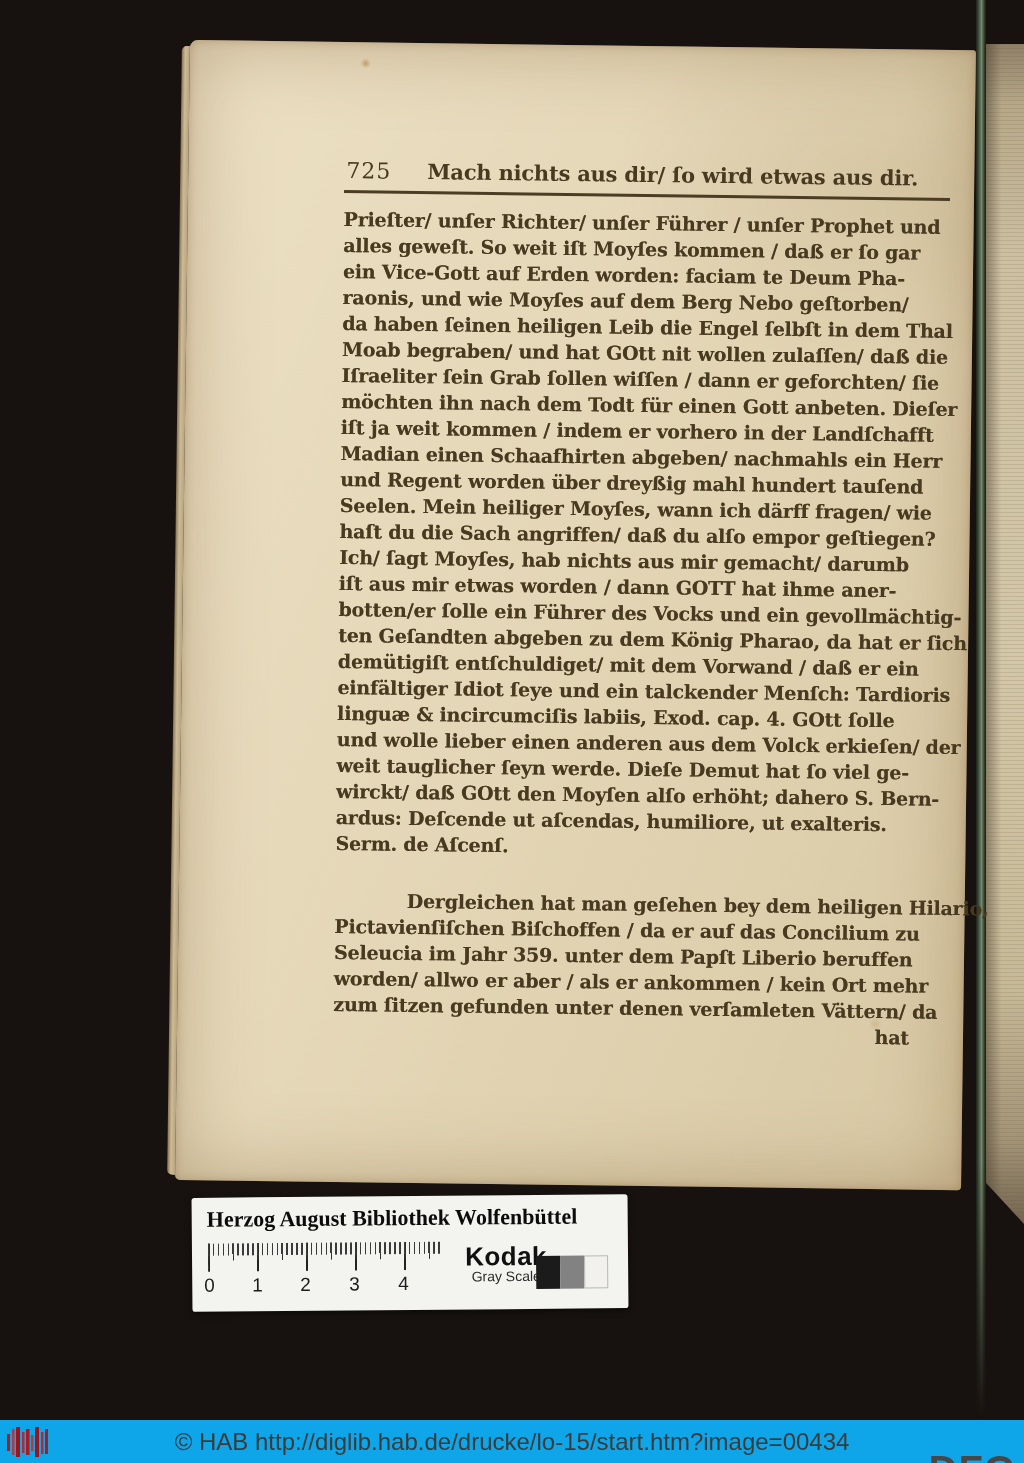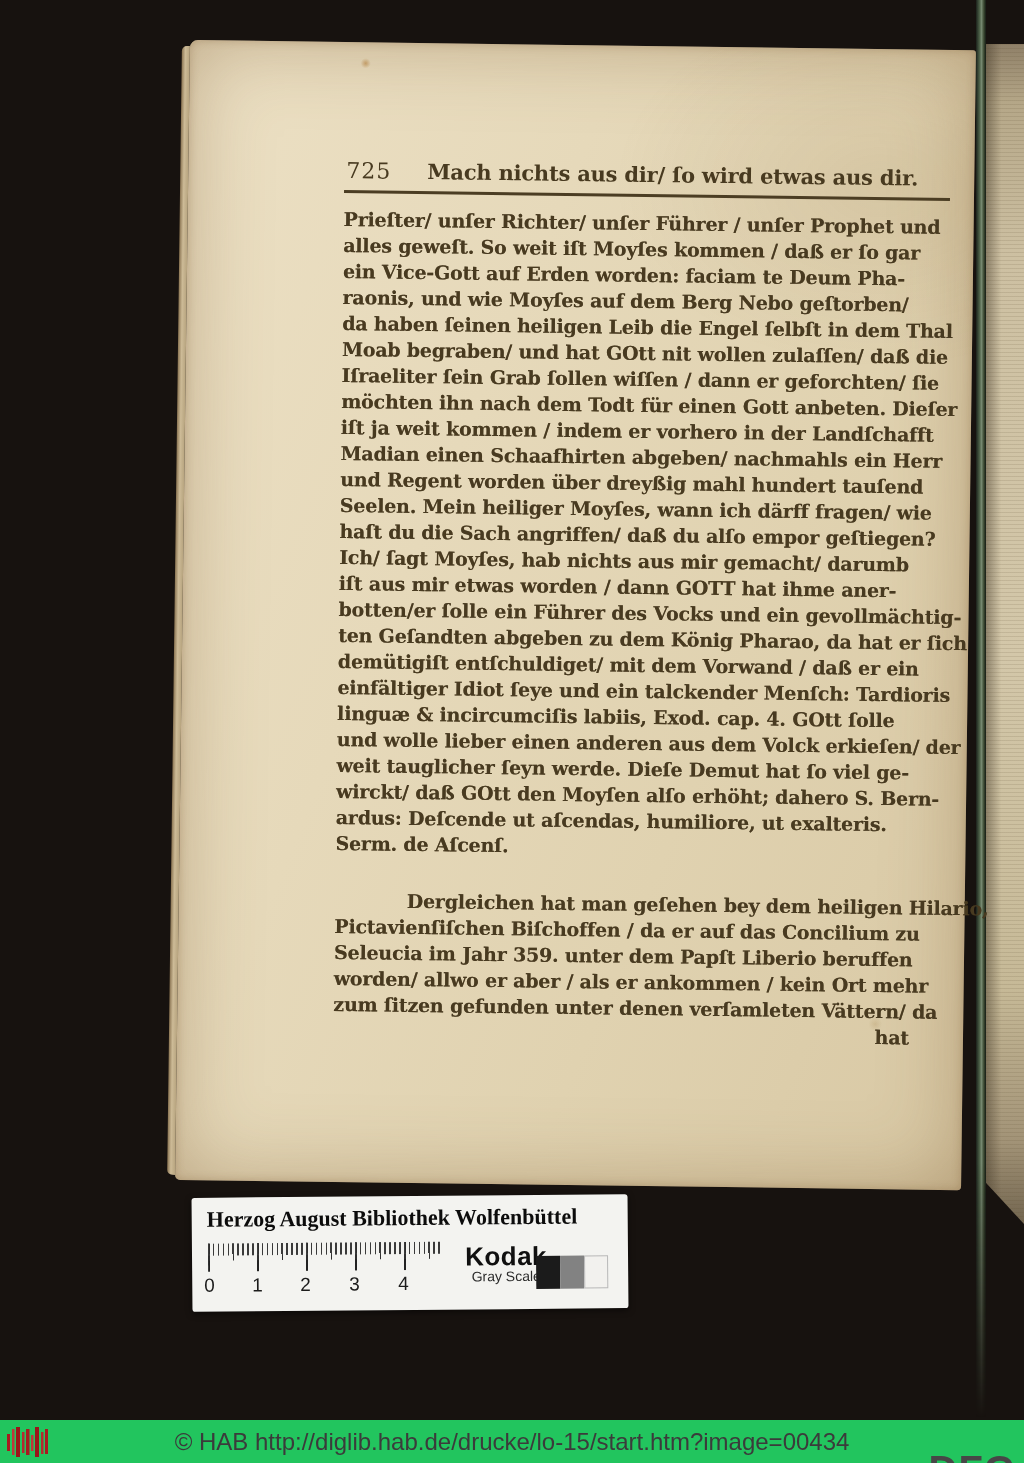--- a/index.html
+++ b/index.html
@@ -86,21 +86,21 @@
   .ruler-num:nth-of-type(5){left:190px}
   .kodak{position:absolute;left:256px;top:48px;width:116px;text-align:center;font-family:"Liberation Sans",sans-serif;}
   .kodak-brand{font-weight:700;font-size:26px;color:#101010;letter-spacing:.5px;line-height:26px;}
   .kodak-sub{font-size:14px;color:#2a2a2a;line-height:15px;}
   .patches{position:absolute;left:344px;top:61px;display:flex;height:33px;}
   .patch{width:24px;height:33px;}
   .patch-black{background:#1b1b1b;}
   .patch-gray{background:#828282;}
   .patch-white{background:#f2f1ee;border:1px solid #b8b8b8;width:22px;height:31px;}
   
-  .footer{position:absolute;left:0;top:1420px;width:1024px;height:43px;background:#22c55e;}
+  .footer{position:absolute;left:0;top:1420px;width:1024px;height:43px;background:#0ea5e9;}
   .hab-mark{position:absolute;left:6px;top:7px;}
   .copyright{
     position:absolute;left:0;right:0;top:8px;text-align:center;
     font-family:"Liberation Sans",sans-serif;font-size:24px;color:#3b3b3b;
   }
   .dfg{
     position:absolute;right:8px;top:0;height:43px;line-height:44px;
     font-family:"Liberation Sans",sans-serif;font-weight:700;font-size:40px;
     color:#474747;letter-spacing:1px;margin-top:28px;
   }

